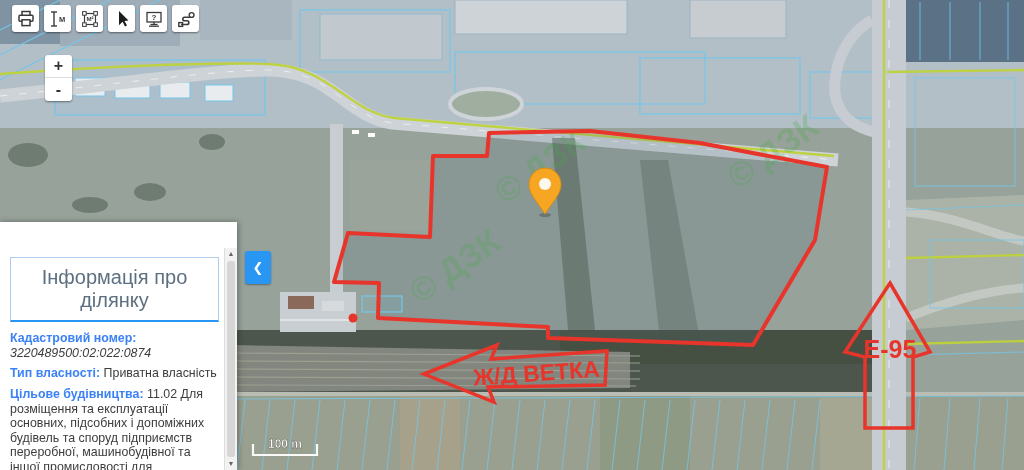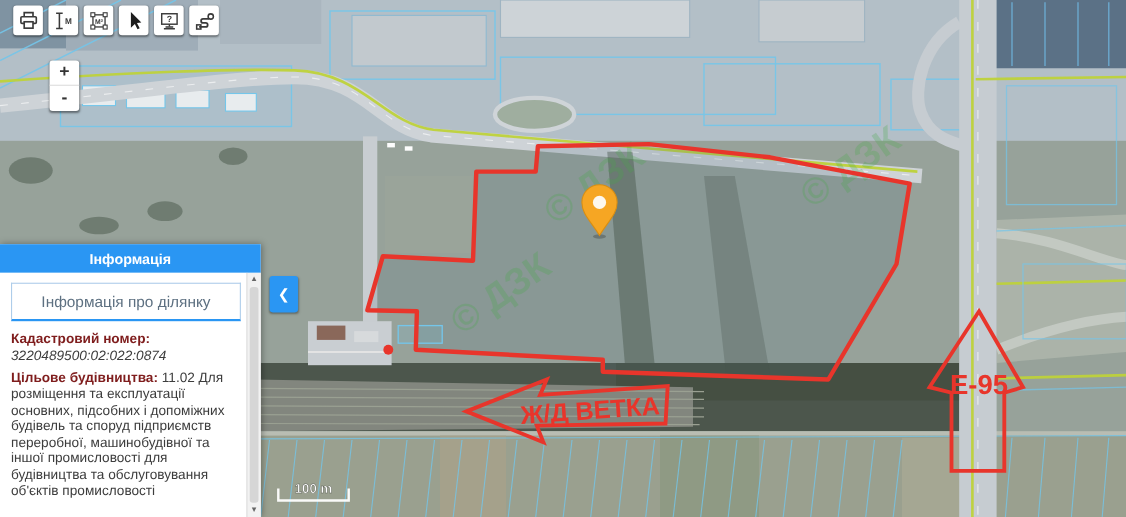--- a/index.html
+++ b/index.html
@@ -23,23 +23,23 @@
   .zbtn:first-child { border-bottom:1px solid #ddd; }
 
   
   .panel { position:absolute; left:0; top:222px; width:237px; bottom:0;
     background:#fff; box-shadow:1px 0 6px rgba(0,0,0,.35); }
   .panel-header { height:26px; background:#2a96f3; color:#fff; font-size:13px;
     font-weight:bold; display:flex; align-items:center; justify-content:center; }
   .panel-body { position:absolute; top:26px; left:0; right:13px; bottom:0;
     padding:9px 5px 4px 10px; overflow:hidden; background:#fff; }
   .tabbox { border:1px solid #aecdea; border-bottom:2px solid #2a96f3;
-    color:#5d7081; font-size:14px; text-align:center; padding:8px 2px; margin-bottom:9px; }
+    color:#5d7081; font-size:20px; text-align:center; padding:8px 2px; margin-bottom:9px; }
   .field { margin:0 0 6px; font-size:12.4px; line-height:1.18; color:#3d3d3d; }
-  .lbl { font-weight:bold; color:#7f1d1d; }
+  .lbl { font-weight:bold; color:#3b82f6; }
   .val.block { display:block;font-style:italic; }
   .scrollbar { position:absolute; top:26px; right:0; width:13px; bottom:0;
     background:#f2f2f2; border-left:1px solid #ddd; }
   .sb-arrow { position:absolute; left:0; right:0; height:12px; color:#666;
     font-size:7px; text-align:center; line-height:12px; cursor:pointer; }
   .sb-arrow.up { top:0; } .sb-arrow.down { bottom:0; }
   .sb-thumb { position:absolute; left:2px; right:2px; top:13px; bottom:13px;
     background:#d6d6d6; border-radius:3px; cursor:pointer; }
 
   .collapse-btn { position:absolute; left:245px; top:251px; width:26px; height:33px;
@@ -276,28 +276,30 @@
       <circle cx="15.6" cy="6" r="2.4" fill="none" stroke="#3a3a3a" stroke-width="1.4"></circle>
     </svg>
   </div>
 
   <div class="zoomctl">
     <div class="zbtn">+</div>
     <div class="zbtn">-</div>
   </div>
 
   <div class="panel">
-    <div class="panel-header">Інформація</div>
     <div class="panel-body">
       <div class="tabbox">Інформація про ділянку</div>
       <p class="field">
         <span class="lbl">Кадастровий номер:</span>
         <span class="val block">3220489500:02:022:0874</span>
       </p>
       <p class="field">
+        <span class="lbl">Тип власності:</span><span class="val"> Приватна власність</span>
+      </p>
+      <p class="field">
         <span class="lbl">Цільове будівництва:</span><span class="val"> 11.02 Для розміщення та експлуатації основних, підсобних і допоміжних будівель та споруд підприємств переробної, машинобудівної та іншої промисловості для будівництва та обслуговування об'єктів промисловості</span>
       </p>
 
     </div>
     <div class="scrollbar">
       <div class="sb-arrow up">▲</div>
       <div class="sb-thumb"></div>
       <div class="sb-arrow down">▼</div>
     </div>
   </div>

